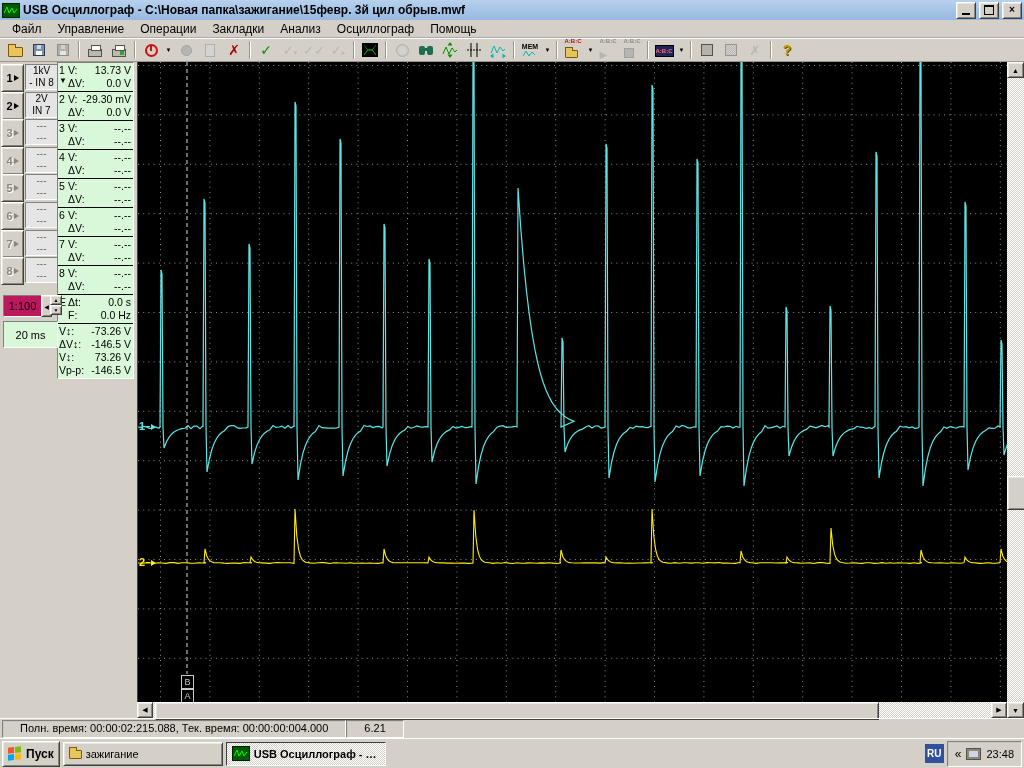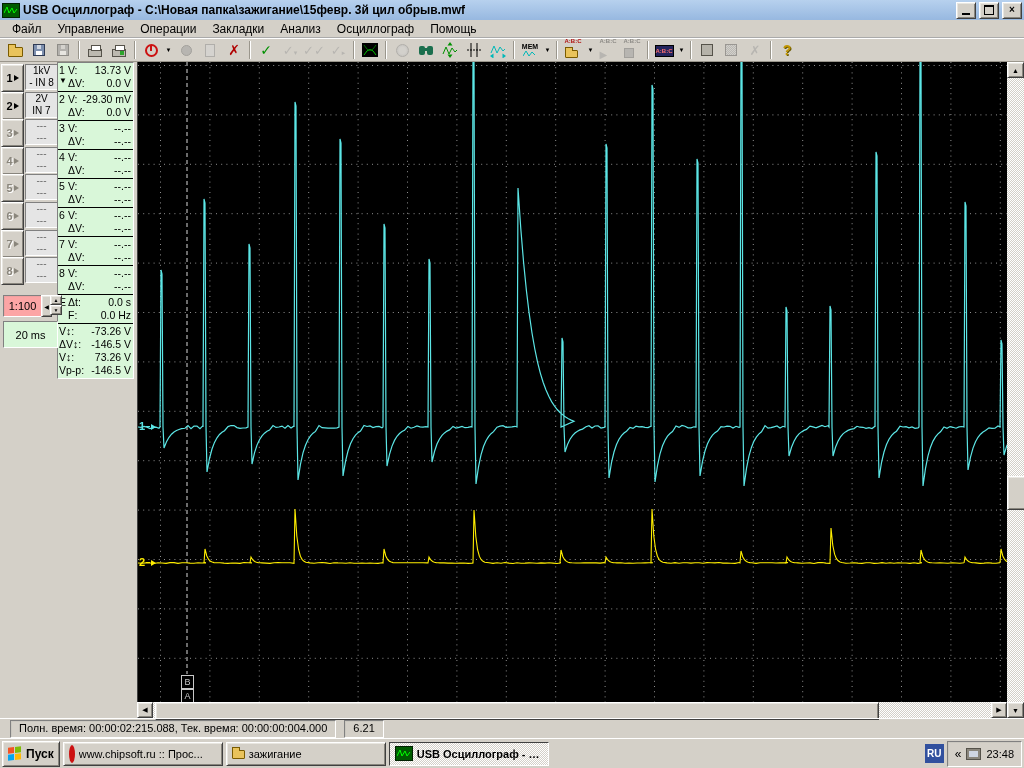--- a/index.html
+++ b/index.html
@@ -70,21 +70,21 @@
   .m-block{border-bottom:1px solid #000;display:flex;padding:1px 2px 1px 1px;}
   .m-num{width:9px;font-size:10.5px;line-height:12px;}
   .m-num .trig{display:block;font-size:8px;line-height:9px;}
   .m-lines{flex:1;}
   .m-line{display:flex;justify-content:space-between;height:13px;line-height:13px;}
   .m-lab{white-space:nowrap;}
   .m-val{white-space:nowrap;}
   .m-cursor .m-line{height:13px;}
   .m-block.last{border-bottom:none;}
 
-  #ratio-box{left:3px;top:233px;width:37px;height:20px;background:#fca5a5;font-size:11px;display:flex;align-items:center;justify-content:center;}
+  #ratio-box{left:3px;top:233px;width:37px;height:20px;background:#be185d;font-size:11px;display:flex;align-items:center;justify-content:center;}
   #ratio-left{left:41px;top:233px;width:9px;height:20px;display:flex;align-items:center;justify-content:center;font-size:6px;}
   #spinner{left:50px;top:233px;width:12px;height:20px;display:flex;flex-direction:column;}
   .spin-btn{width:12px;height:10px;display:flex;align-items:center;justify-content:center;font-size:5px;box-sizing:border-box;}
   #timebase{left:3px;top:259px;width:53px;height:25px;background:#d9f7d9;border:1px solid;border-color:#808080 #fff #fff #808080;font-size:11px;display:flex;align-items:center;justify-content:center;color:#000;}
 
   
   #scope{left:137px;top:62px;width:870px;height:640px;background:#000;overflow:hidden;border-left:1px solid #404040;box-sizing:content-box;}
   #scope svg{position:absolute;left:0;top:0;overflow:hidden;}
   .trace-marker{position:absolute;left:1px;display:flex;align-items:center;gap:1px;font-size:11px;font-weight:bold;line-height:1;}
   .tm-dash{width:4px;height:1px;background:currentColor;}
@@ -97,21 +97,21 @@
   #vtrack{position:absolute;left:0;top:16px;width:17px;height:624px;}
   #vthumb{position:absolute;left:0;top:398px;width:17px;height:32px;}
   #hscroll{left:137px;top:702px;width:870px;height:16px;}
   #hscroll .sb-btn{position:absolute;width:16px;height:16px;}
   #htrack{position:absolute;left:16px;top:0;width:838px;height:16px;}
   #hthumb{position:absolute;left:2px;top:0;width:722px;height:16px;}
 
   
   #statusbar{left:0;top:718px;width:1024px;height:20px;border-top:1px solid #fff;display:flex;align-items:center;font-size:11px;color:#000;box-sizing:border-box;padding:0 2px;}
   #status-ready{flex:1;padding-left:4px;}
-  .status-cell{height:16px;line-height:15px;padding:0 8px;margin-left:8px;white-space:nowrap;}
+  .status-cell{height:16px;line-height:15px;padding:0 17px;margin-left:0;white-space:nowrap;}
 
   
   #taskbar{left:0;top:738px;width:1024px;height:30px;border-top:1px solid #fff;display:flex;align-items:center;padding:0 2px;gap:3px;box-sizing:border-box;background:#d4d0c8;}
   #start-btn{height:24px;display:flex;align-items:center;gap:4px;padding:0 5px;font-size:12px;font-weight:bold;color:#000;}
   .win-logo{width:14px;height:14px;display:grid;grid-template-columns:6px 6px;grid-template-rows:6px 6px;gap:1px;transform:skewY(-6deg);}
   .win-logo i{display:block;}
   .task-btn{width:160px;height:24px;display:flex;align-items:center;gap:4px;padding:0 5px;font-size:11px;color:#000;white-space:nowrap;overflow:hidden;box-sizing:border-box;flex:none;}
   .task-btn.active{border-color:#404040 #fff #fff #404040;box-shadow:none;font-weight:bold;background-image:repeating-conic-gradient(#ffffff 0 25%,#d4d0c8 0 50%);background-size:2px 2px;}
   .task-label{overflow:hidden;text-overflow:ellipsis;}
   #lang-box{margin-left:auto;width:19px;height:19px;background:#31509e;color:#fff;font-size:10px;font-weight:bold;display:flex;align-items:center;justify-content:center;}
@@ -554,24 +554,20 @@
     <span class="win-logo">
       <i style="background:#f35325"></i>
         <i style="background:#81bc06"></i>
         <i style="background:#05a6f0"></i>
         <i style="background:#ffba08"></i>
     </span>
     <span>Пуск</span>
   </span>
   <span id="task-buttons" style="display:flex;gap:3px;">
       <span class="task-btn b3">
-        <span><span class="gi-opera"></span></span>
-        <span class="task-label">www.chipsoft.ru :: Прос...</span>
-      </span>
-      <span class="task-btn b3">
         <span><span class="gi gi-folder" style="width:13px;height:9px;"></span></span>
         <span class="task-label">зажигание</span>
       </span>
       <span class="task-btn b3 active">
         <span>
           <span class="gi-scope">
             <svg width="14" height="11">
               <polyline points="0,8 3,2 5,8 8,3 10,8 13,4" stroke="#00ff00" fill="none"></polyline>
             </svg>
           </span>

